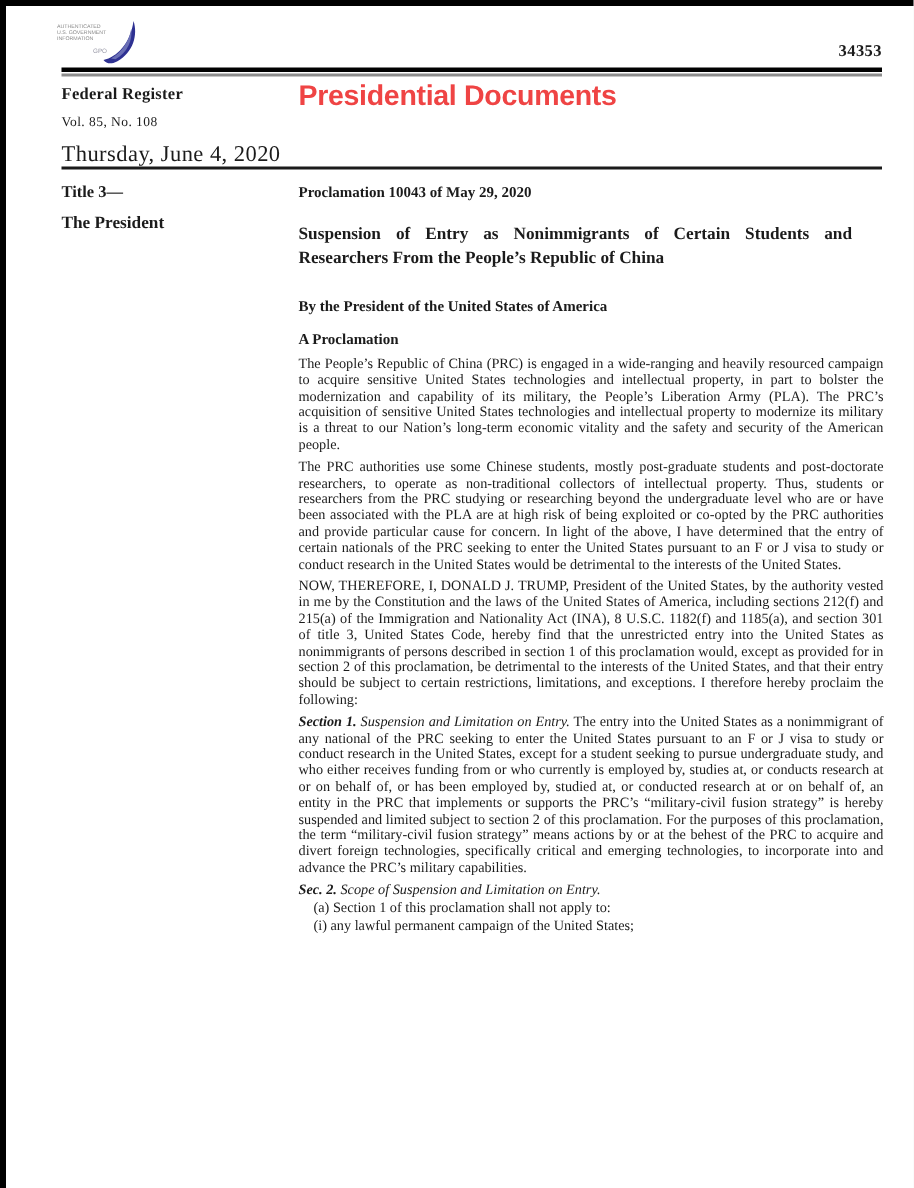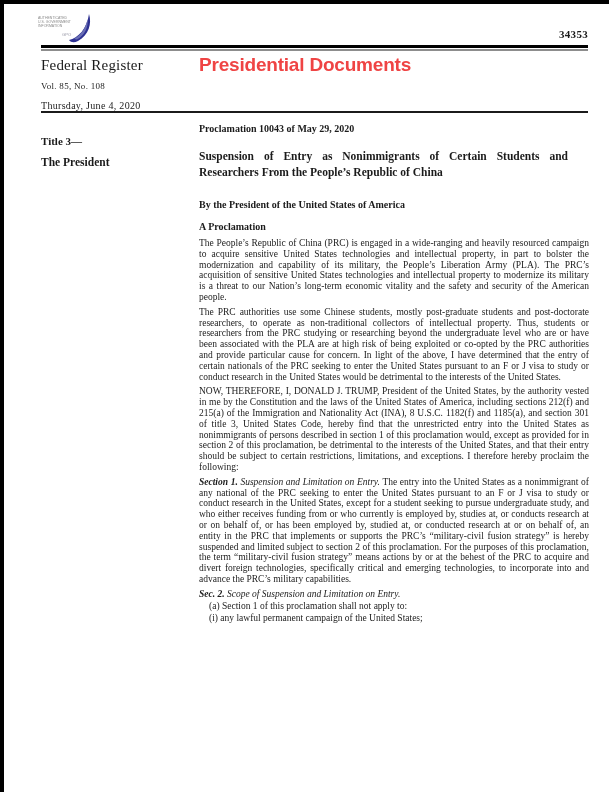--- a/index.html
+++ b/index.html
@@ -38,32 +38,32 @@
   .rule-double { position:absolute; left:37px; right:23px; top:41px; }
   .rule-double .thick { height:3px; background:#000; }
   .rule-double .thin  { height:2px; background:#8d8d8d; margin-top:1px; }
   .rule-single {
     position:absolute; left:37px; right:23px; top:107px;
     height:1.5px; background:#1b1b1b;
   }
 
   
   .masthead-left { position:absolute; left:37px; top:53px; }
-  .fr-name { font-size:15px; font-weight:normal; margin-bottom:7px; letter-spacing:0.2px; }
+  .fr-name { font-size:11px; font-weight:bold; margin-bottom:7px; letter-spacing:0.2px; }
   .fr-vol  { font-size:9px; margin-bottom:9px; letter-spacing:0.3px; }
-  .fr-date { font-size:10px; letter-spacing:0.3px; }
+  .fr-date { font-size:15px; letter-spacing:0.3px; }
   .masthead-title {
     position:absolute; left:195px; top:50px; margin:0;
     font-family:"Liberation Sans", sans-serif;
     font-size:19px; font-weight:bold; letter-spacing:-0.2px;
     color:#ef4444;
   }
 
   
-  .sidebar { position:absolute; left:37px; top:131px; width:150px; }
+  .sidebar { position:absolute; left:37px; top:118px; width:150px; }
   .sidebar-title    { font-size:11px; font-weight:bold; margin-bottom:9px; }
   .sidebar-subtitle { font-size:11.5px; font-weight:bold; }
 
   
   .content {
     position:absolute; left:195px; top:118px; width:390px;
     font-size:9.5px; line-height:10.8px; text-align:justify;
   }
   .proc-line { font-size:10px; font-weight:bold; line-height:11px; margin:1px 0 14px; }
   .doc-title {

